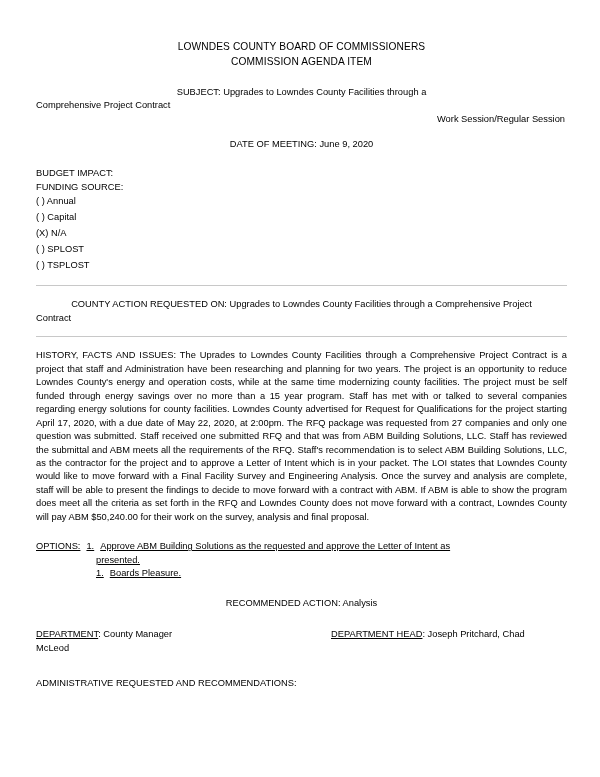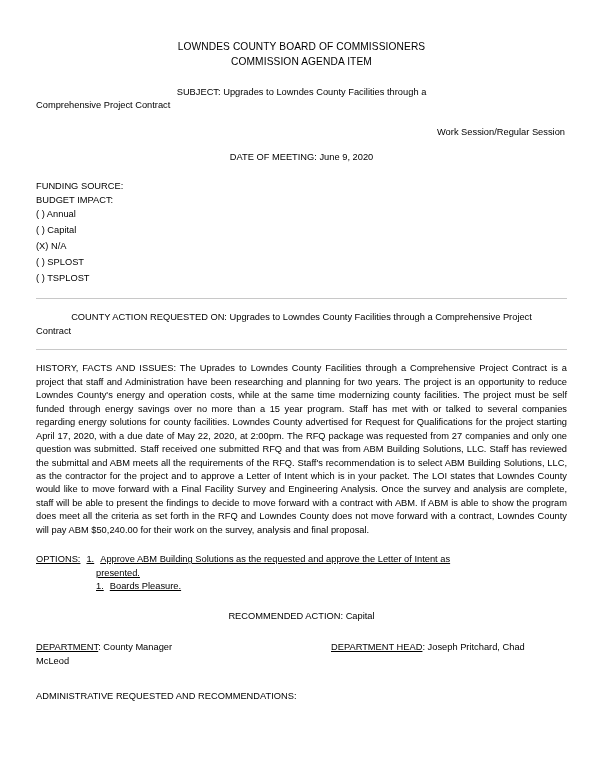--- a/index.html
+++ b/index.html
@@ -38,21 +38,20 @@
   }
   .para {
     margin: 0;
     text-align: center;
   }
   .tight {
     margin: 0;
   }
   .right-note {
     text-align: right;
-    margin-top: 13px;
     padding-right: 2px;
   }
   .gap-sm { margin-top: 12px; }
   .gap-md { margin-top: 16px; }
   .funding-list p {
     margin: 0;
     line-height: 1.72;
   }
   hr.rule {
     border: none;
@@ -124,22 +123,22 @@
   <div class="right-note">Work Session/Regular Session</div>
 
   <div class="gap-sm">
     <p class="para">
       <span>DATE OF MEETING:</span>
       <span>June 9, 2020</span>
     </p>
   </div>
 
   <div class="gap-md">
+    <p class="tight">BUDGET IMPACT:</p>
     <p class="tight">FUNDING SOURCE:</p>
-    <p class="tight">BUDGET IMPACT:</p>
     <div class="funding-list">
       <p>(  ) Annual</p>
       <p>(  ) Capital</p>
       <p>(X) N/A</p>
       <p>(  ) SPLOST</p>
       <p>(  ) TSPLOST</p>
     </div>
   </div>
 
   <hr class="rule">
@@ -170,21 +169,21 @@
     <div class="opt-indent">presented.</div>
     <div class="opt-row opt-indent2">
       <span class="opt-num">1.</span>
       <span style="margin-left:6px;">Boards Pleasure.</span>
     </div>
   </div>
 
   <div class="gap-md">
     <p class="para">
       <span>RECOMMENDED ACTION:</span>
-      <span>Capital</span>
+      <span>Analysis</span>
     </p>
   </div>
 
   <div class="dept-row">
     <div class="dept-left">
       <span class="u">DEPARTMENT</span><span>: County Manager</span>
     </div>
     <div class="dept-right">
       <span class="u">DEPARTMENT HEAD</span><span>: Joseph Pritchard, Chad</span>
     </div>

